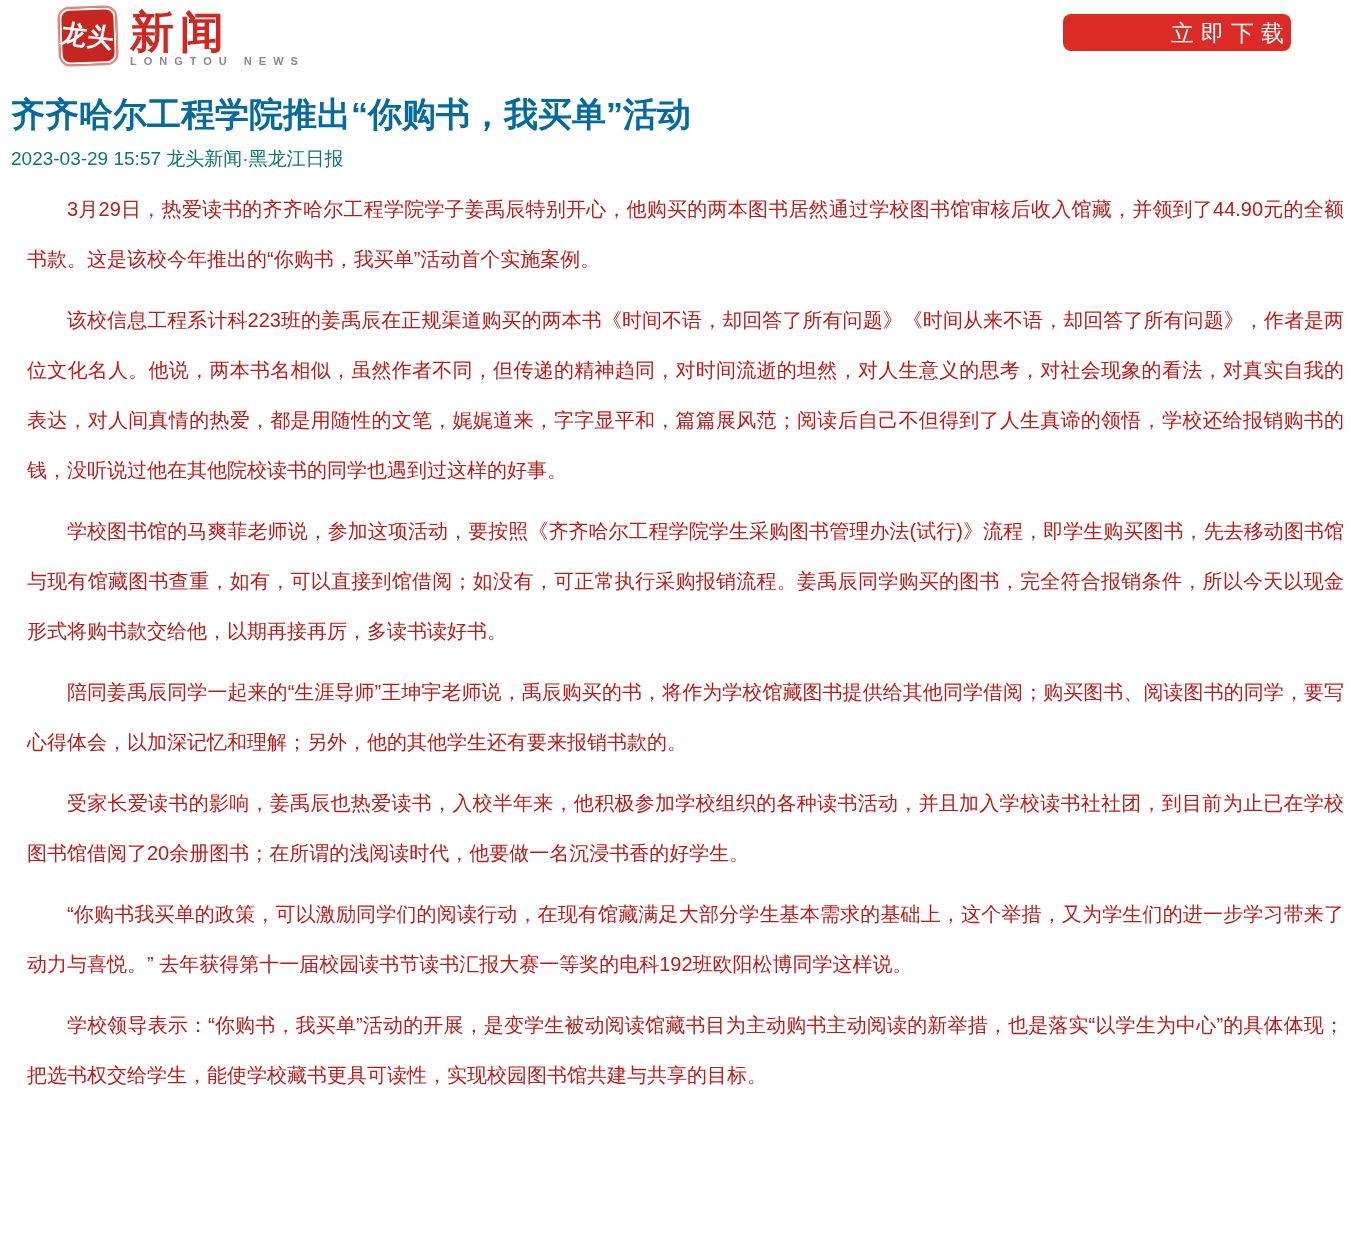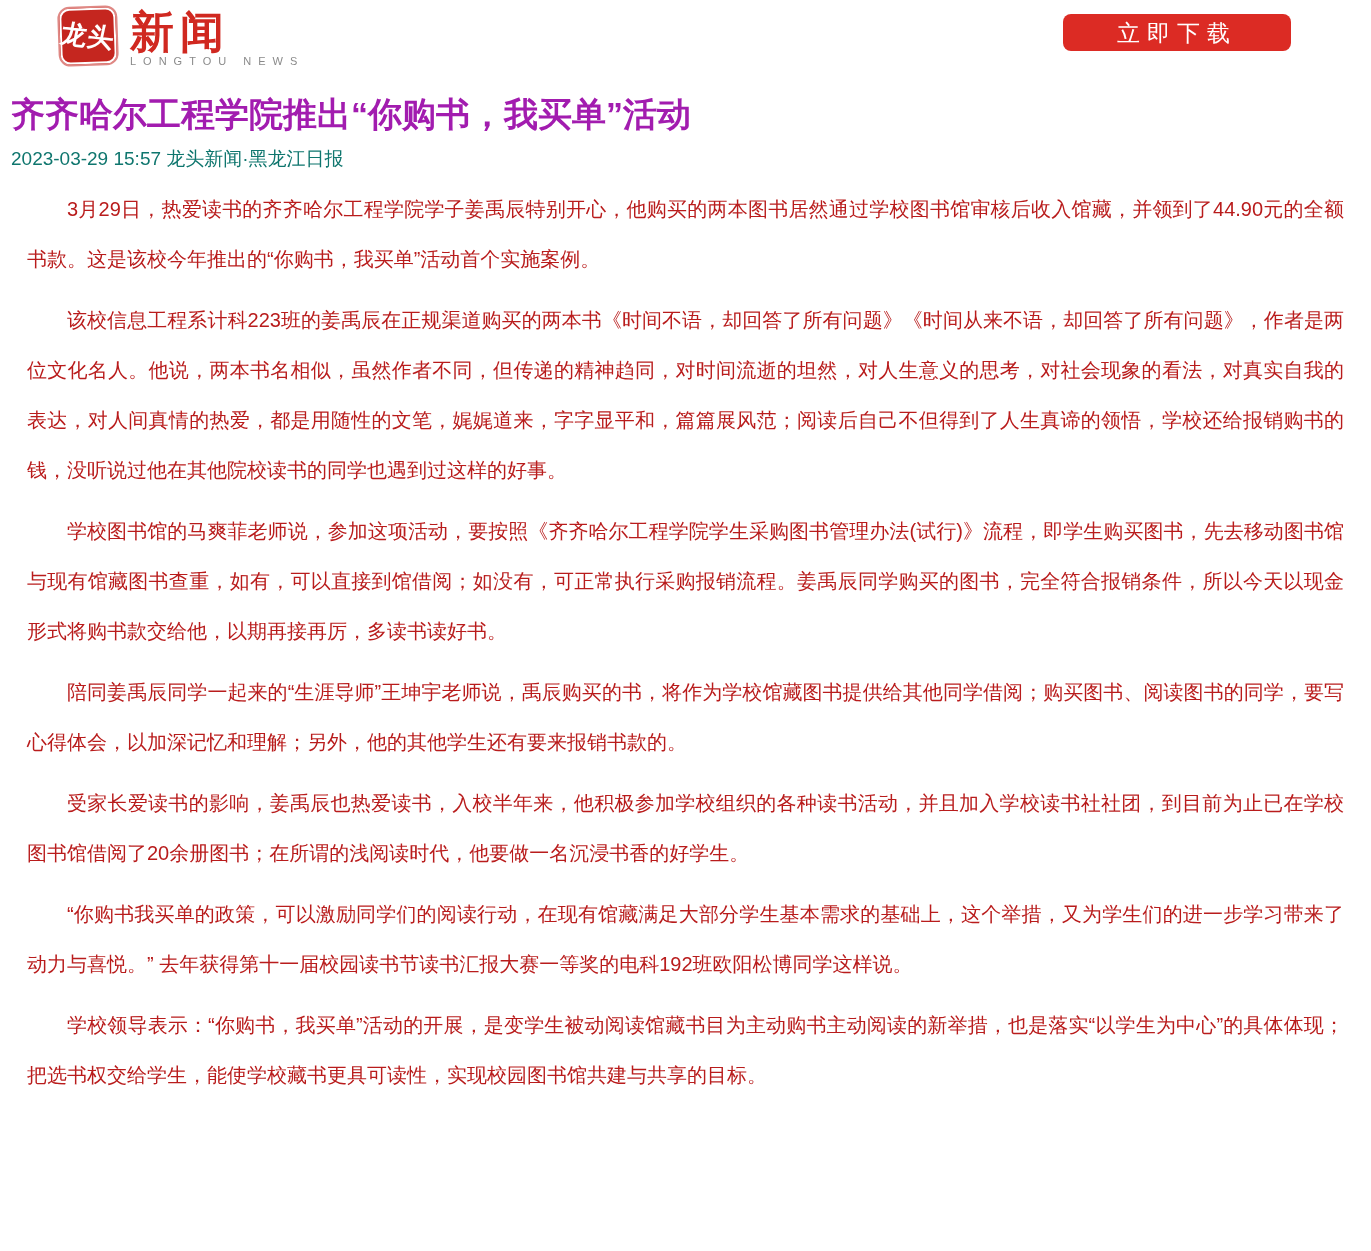--- a/index.html
+++ b/index.html
@@ -54,48 +54,48 @@
     font-size: 44px;
     line-height: 44px;
     font-weight: 900;
     letter-spacing: 6px;
   }
   .logo-en {
     color: #8a8a8a;
     font-size: 11px;
     letter-spacing: 7px;
     margin-top: 1px;
-    font-weight: normal;
+    font-weight: bold;
   }
   .download-btn {
     position: absolute;
     right: 80px;
     top: 14px;
     width: 228px;
     height: 37px;
     background: #dc2b24;
     border: none;
     border-radius: 8px;
     color: #ffffff;
     font-size: 23px;
     letter-spacing: 7px;
-    text-align: center;
+    text-align: right;
     line-height: 36px;
     cursor: pointer;
     font-family: "Liberation Sans", sans-serif;
   }
 
   
   .article {
     padding: 14px 11px 0 11px;
   }
   .article-title {
     font-size: 34px;
     font-weight: bold;
-    color: #a21caf;
+    color: #0369a1;
     line-height: 44px;
   }
   .article-meta {
     margin-top: 10px;
     font-size: 19px;
     color: #0f766e;
   }
   .article-body { margin-top: 12px; }
   .article-body p {
     font-size: 20px;

